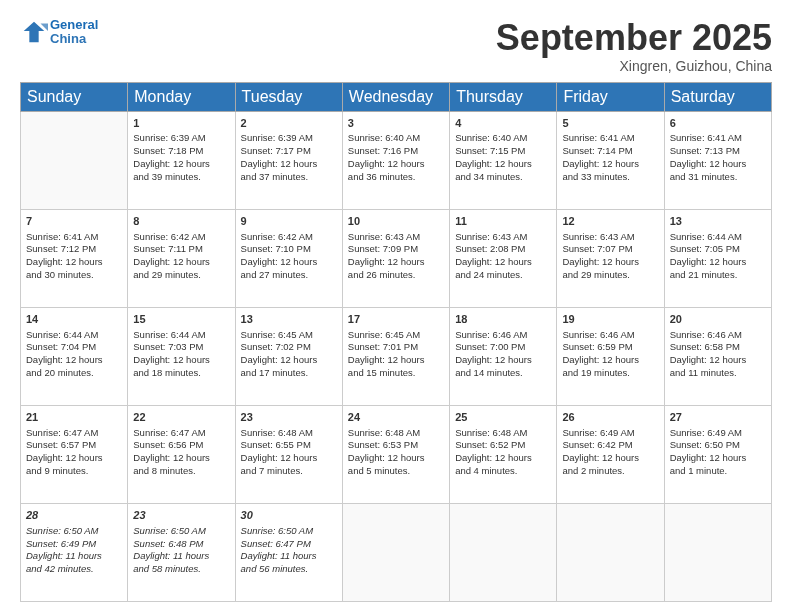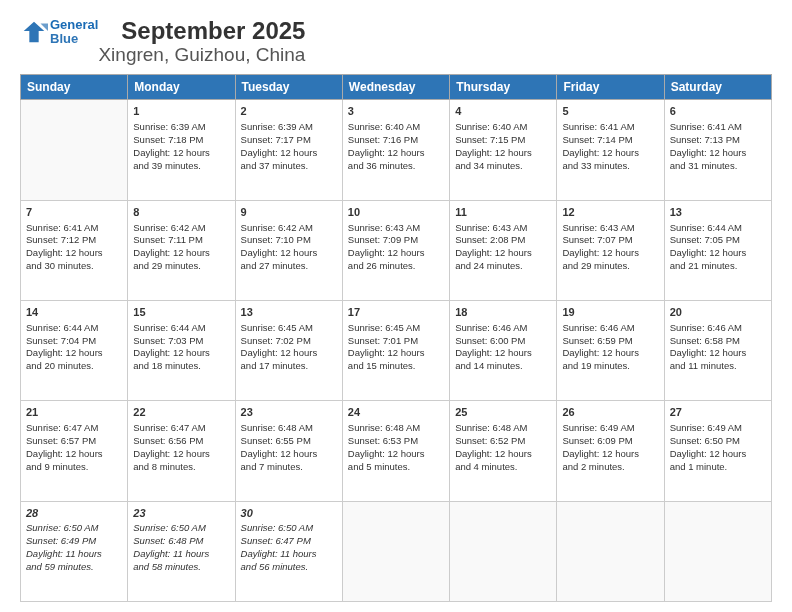--- a/index.html
+++ b/index.html
@@ -12,20 +12,21 @@
     }
     .page {
       width: 792px;
       height: 612px;
       padding: 18px 20px 10px 20px;
       display: flex;
       flex-direction: column;
     }
     .header {
       display: flex;
+      justify-content: space-between;
       align-items: flex-start;
       margin-bottom: 8px;
     }
     .logo {
       display: flex;
       align-items: center;
       gap: 2px;
     }
     .logo-text {
       font-size: 13px;
@@ -37,41 +38,41 @@
       color: #1a6bb5;
     }
     .logo-icon {
       width: 28px;
       height: 28px;
     }
     .title-block {
       text-align: right;
     }
     .month-title {
-      font-size: 24px;
+      font-size: 36px;
       font-weight: bold;
       color: #333;
       line-height: 1.1;
     }
     .location {
-      font-size: 19px;
+      font-size: 14px;
       color: #555;
     }
     table {
       width: 100%;
       border-collapse: collapse;
       flex: 1;
     }
     .day-header {
       background-color: #2e75b6;
       color: #fff;
       text-align: left;
       padding: 5px 6px;
-      font-size: 12px;
-      font-weight: bold;
+      font-size: 16px;
+      font-weight: normal;
       border: 1px solid #aaa;
     }
     td {
       border: 1px solid #ccc;
       vertical-align: top;
       padding: 4px 5px;
       font-size: 9.5px;
       color: #333;
       line-height: 1.35;
       width: calc(100% / 7);
@@ -99,21 +100,21 @@
 <div class="page">
   <div class="header">
     <div class="logo">
       <svg class="logo-icon" viewBox="0 0 30 30">
         <rect x="0" y="0" width="30" height="30" fill="#fff"></rect>
         <polygon points="15,4 26,14 20,14 20,26 10,26 10,14 4,14" fill="#2e75b6"></polygon>
         <polygon points="22,6 30,6 30,14" fill="#2e75b6" opacity="0.7"></polygon>
       </svg>
       <div class="logo-text">
         <div><span>General</span></div>
-        <div><span style="color:#2e75b6;">Blue</span></div>
+        <div><span style="color:#2e75b6;">China</span></div>
       </div>
     </div>
     <div class="title-block">
       <div class="month-title">September 2025</div>
       <div class="location">Xingren, Guizhou, China</div>
     </div>
   </div>
 
   <table>
     <thead>
@@ -249,21 +250,21 @@
           <td>
             <span class="day-number">17</span>
             <div>Sunrise: 6:45 AM</div>
             <div>Sunset: 7:01 PM</div>
             <div>Daylight: 12 hours</div>
             <div>and 15 minutes.</div>
           </td>
           <td>
             <span class="day-number">18</span>
             <div>Sunrise: 6:46 AM</div>
-            <div>Sunset: 6:00 PM</div>
+            <div>Sunset: 7:00 PM</div>
             <div>Daylight: 12 hours</div>
             <div>and 14 minutes.</div>
           </td>
           <td>
             <span class="day-number">19</span>
             <div>Sunrise: 6:46 AM</div>
             <div>Sunset: 6:59 PM</div>
             <div>Daylight: 12 hours</div>
             <div>and 19 minutes.</div>
           </td>
@@ -307,39 +308,39 @@
           <td>
             <span class="day-number">25</span>
             <div>Sunrise: 6:48 AM</div>
             <div>Sunset: 6:52 PM</div>
             <div>Daylight: 12 hours</div>
             <div>and 4 minutes.</div>
           </td>
           <td>
             <span class="day-number">26</span>
             <div>Sunrise: 6:49 AM</div>
-            <div>Sunset: 6:09 PM</div>
+            <div>Sunset: 6:42 PM</div>
             <div>Daylight: 12 hours</div>
             <div>and 2 minutes.</div>
           </td>
           <td>
             <span class="day-number">27</span>
             <div>Sunrise: 6:49 AM</div>
             <div>Sunset: 6:50 PM</div>
             <div>Daylight: 12 hours</div>
             <div>and 1 minute.</div>
           </td>
         </tr>
         <tr>
           <td>
             <span class="day-number">28</span>
             <div>Sunrise: 6:50 AM</div>
             <div>Sunset: 6:49 PM</div>
             <div>Daylight: 11 hours</div>
-            <div>and 59 minutes.</div>
+            <div>and 42 minutes.</div>
           </td>
           <td>
             <span class="day-number">23</span>
             <div>Sunrise: 6:50 AM</div>
             <div>Sunset: 6:48 PM</div>
             <div>Daylight: 11 hours</div>
             <div>and 58 minutes.</div>
           </td>
           <td>
             <span class="day-number">30</span>

